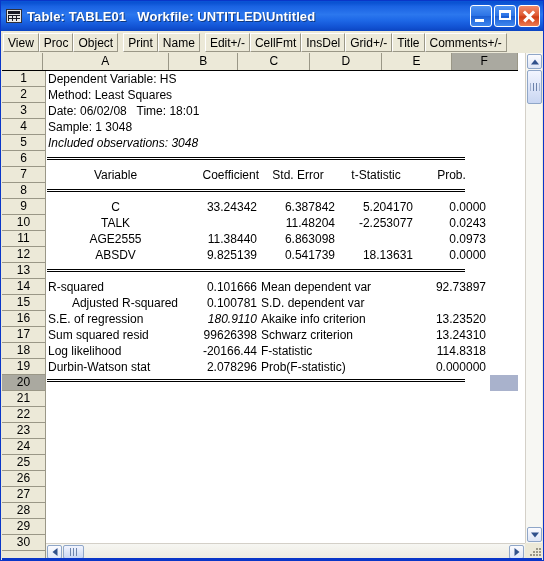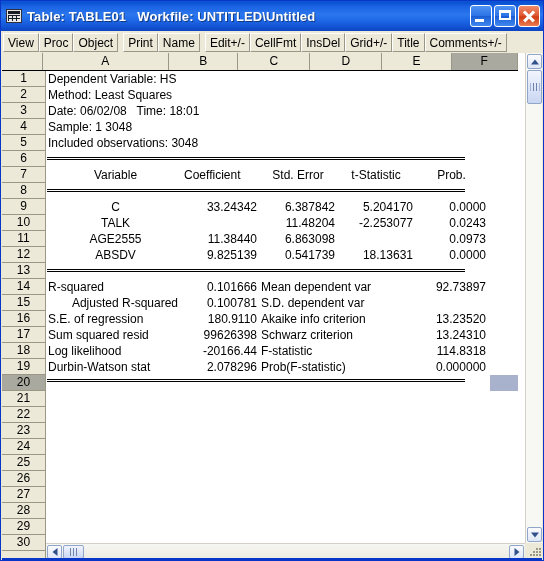--- a/index.html
+++ b/index.html
@@ -426,27 +426,27 @@
         <div class="row" style="top: 16px;">
           <div class="txt l" style="left: 1px; width: 420px; text-align: left;">Method: Least Squares</div>
         </div>
         <div class="row" style="top: 32px;">
           <div class="txt l" style="left: 1px; width: 420px; text-align: left;">Date: 06/02/08   Time: 18:01</div>
         </div>
         <div class="row" style="top: 48px;">
           <div class="txt l" style="left: 1px; width: 420px; text-align: left;">Sample: 1 3048</div>
         </div>
         <div class="row" style="top: 64px;">
-          <div class="txt l" style="left: 1px; width: 420px; text-align: left;">Included observations: 3048</div>
+          <div class="txt l" style="left: 1px; width: 420px; text-align: left; font-style: italic;">Included observations: 3048</div>
         </div>
         <div class="row" style="top: 80px;"></div>
         <div class="rule dbl" style="top: 86px;"></div>
         <div class="row" style="top: 96px;">
           <div class="txt c" style="left: 0px; width: 137px; text-align: center;">Variable</div>
-          <div class="txt c" style="left: 137px; width: 75px; text-align: left;">Coefficient</div>
+          <div class="txt c" style="left: 137px; width: 75px; text-align: right;">Coefficient</div>
           <div class="txt c" style="left: 290px; width: 78px; text-align: center;">t-Statistic</div>
           <div class="txt c" style="left: 212px; width: 78px; text-align: center;">Std. Error</div>
           <div class="txt c" style="left: 368px; width: 73px; text-align: center;">Prob.</div>
         </div>
         <div class="row" style="top: 112px;"></div>
         <div class="rule dbl" style="top: 118px;"></div>
         <div class="row" style="top: 128px;">
           <div class="txt c" style="left: 0px; width: 137px; text-align: center;">C</div>
           <div class="txt r" style="left: 92px; width: 118px; text-align: right;">33.24342</div>
           <div class="txt r" style="left: 170px; width: 118px; text-align: right;">6.387842</div>
@@ -480,21 +480,21 @@
           <div class="txt l" style="left: 214px; width: 150px; text-align: left;">Mean dependent var</div>
           <div class="txt r" style="left: 323px; width: 116px; text-align: right;">92.73897</div>
         </div>
         <div class="row" style="top: 224px;">
           <div class="txt l" style="left: 1px; width: 130px; text-align: right;">Adjusted R-squared</div>
           <div class="txt r" style="left: 92px; width: 118px; text-align: right;">0.100781</div>
           <div class="txt l" style="left: 214px; width: 150px; text-align: left;">S.D. dependent var</div>
         </div>
         <div class="row" style="top: 240px;">
           <div class="txt l" style="left: 1px; width: 130px; text-align: left;">S.E. of regression</div>
-          <div class="txt r" style="left: 92px; width: 118px; text-align: right;">180.9110</div>
+          <div class="txt r" style="left: 92px; width: 118px; text-align: right; font-style: italic;">180.9110</div>
           <div class="txt l" style="left: 214px; width: 150px; text-align: left;">Akaike info criterion</div>
           <div class="txt r" style="left: 323px; width: 116px; text-align: right;">13.23520</div>
         </div>
         <div class="row" style="top: 256px;">
           <div class="txt l" style="left: 1px; width: 130px; text-align: left;">Sum squared resid</div>
           <div class="txt r" style="left: 92px; width: 118px; text-align: right;">99626398</div>
           <div class="txt l" style="left: 214px; width: 150px; text-align: left;">Schwarz criterion</div>
           <div class="txt r" style="left: 323px; width: 116px; text-align: right;">13.24310</div>
         </div>
         <div class="row" style="top: 272px;">

